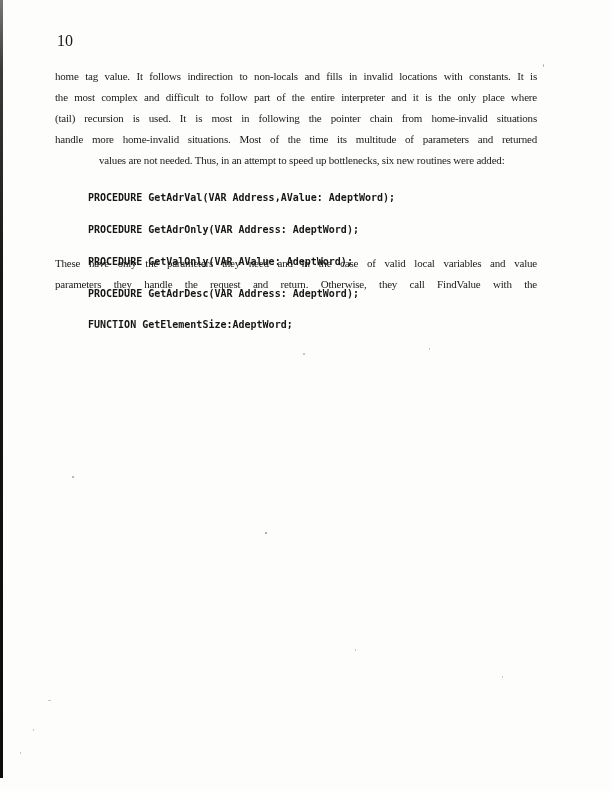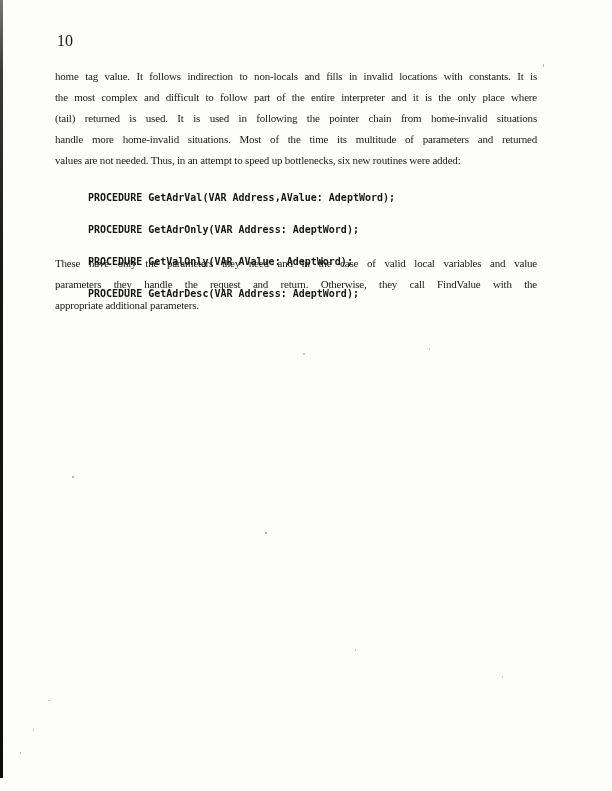--- a/index.html
+++ b/index.html
@@ -41,20 +41,21 @@
   .para1 { top: 66px; }
   .para2 { top: 253px; }
   .jline {
     text-align: justify;
     text-align-last: justify;
     height: 21px;
     overflow: hidden;
   }
   .jline.last {
     text-align-last: left;
+    margin-left: 44px;
   }
   .code-block {
     position: absolute;
     left: 88px;
     top: 172px;
     font-family: "DejaVu Sans Mono", monospace;
     font-size: 10px;
     line-height: 10.6px;
     font-weight: bold;
     color: #161616;
@@ -83,36 +84,36 @@
 
 <div>
 
   <div class="scan-edge"></div>
 
   <div class="page-number">10</div>
 
   <div class="body-text para1">
     <div class="jline">home tag value. It follows indirection to non-locals and fills in invalid locations with constants. It is</div>
     <div class="jline">the most complex and difficult to follow part of the entire interpreter and it is the only place where</div>
-    <div class="jline">(tail) returned is used. It is used in following the pointer chain from home-invalid situations</div>
+    <div class="jline">(tail) recursion is used. It is most in following the pointer chain from home-invalid situations</div>
     <div class="jline">handle more home-invalid situations. Most of the time its multitude of parameters and returned</div>
     <div class="jline last">values are not needed. Thus, in an attempt to speed up bottlenecks, six new routines were added:</div>
   </div>
 
   <div class="code-block">
     <div>PROCEDURE GetAdrVal(VAR Address,AValue: AdeptWord);</div>
     <div>PROCEDURE GetAdrOnly(VAR Address: AdeptWord);</div>
     <div>PROCEDURE GetValOnly(VAR AValue: AdeptWord);</div>
     <div>PROCEDURE GetAdrDesc(VAR Address: AdeptWord);</div>
+    <div>FUNCTION GetElementSize:AdeptWord;</div>
   </div>
 
   <div class="body-text para2">
     <div class="jline">These have only the parameters they need and in the case of valid local variables and value</div>
     <div class="jline">parameters they handle the request and return.  Otherwise, they call FindValue with the</div>
-    <div class="jline last">appropriate additional parameters.</div>
   </div>
 
   <div class="speck s1"></div>
   <div class="speck s2"></div>
   <div class="speck s3"></div>
   <div class="speck s4"></div>
   <div class="speck s5"></div>
   <div class="speck s6"></div>
   <div class="speck s7"></div>
   <div class="speck s8"></div>

